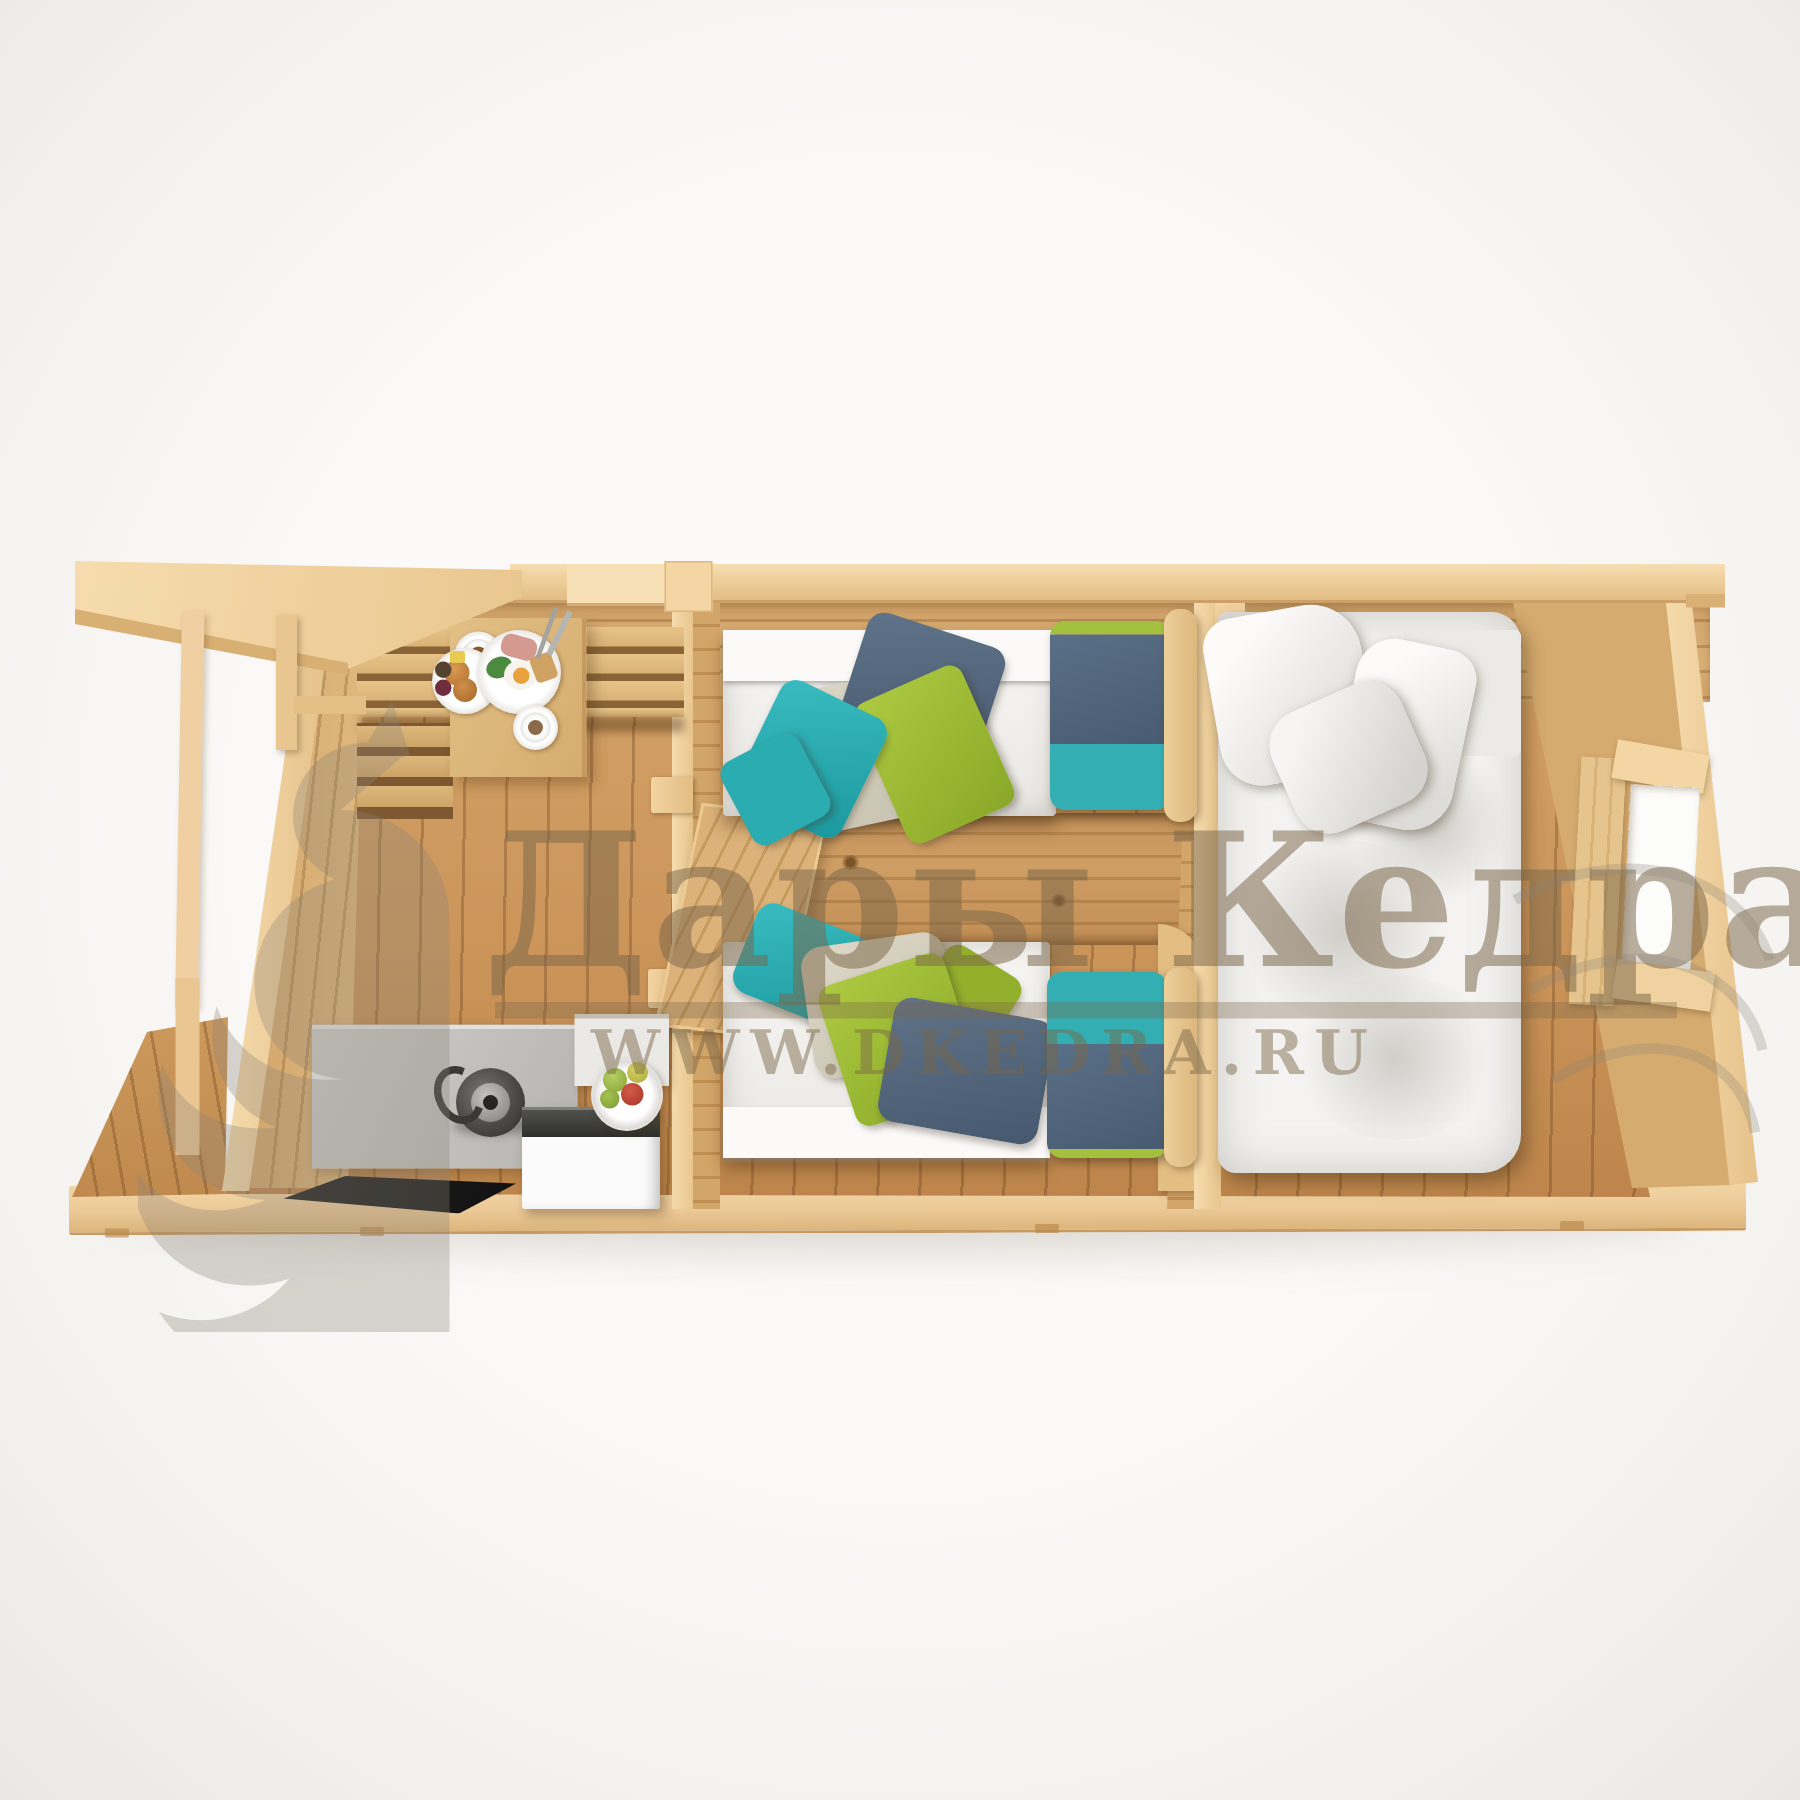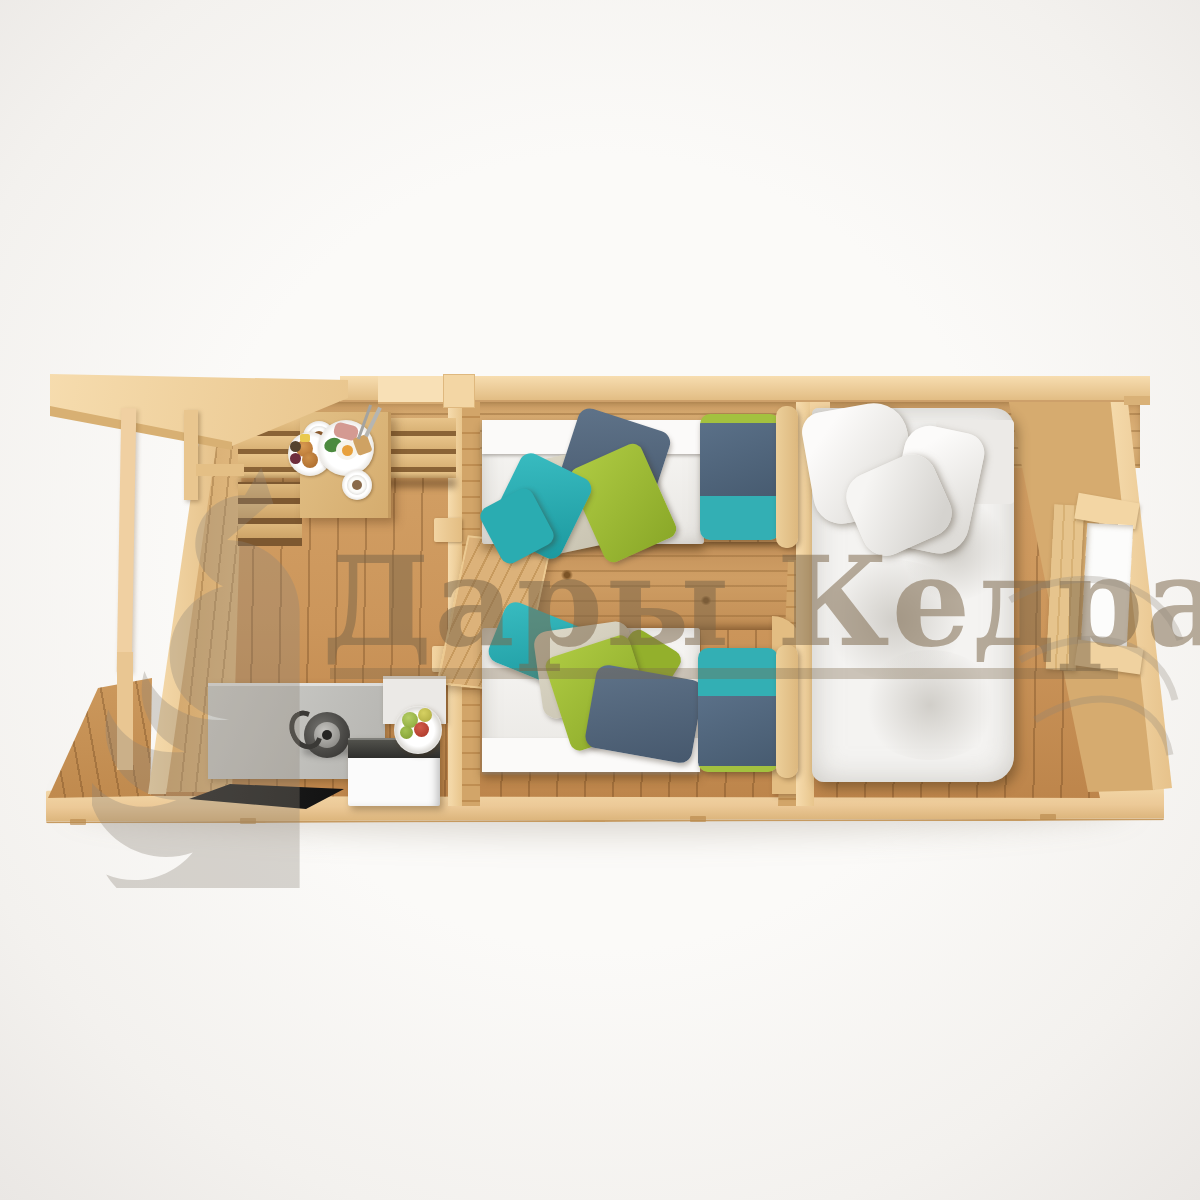--- a/index.html
+++ b/index.html
@@ -314,20 +314,21 @@
       c-36,10 -58,44 -52,80 c5,30 28,50 58,52
       c-40,4 -72,-16 -84,-48 c-10,34 8,68 40,80
       c-36,4 -64,-12 -76,-42 c-12,46 20,88 68,90
       c-34,14 -68,6 -88,-22 c-2,54 52,92 104,74
       c-22,26 -56,34 -86,22 c24,40 84,48 118,16
       l0,30 c0,12 10,22 22,22 l30,0 c12,0 22,-10 22,-22
       l0,-306 c0,-40 -32,-72 -72,-72 z"></path>
   </svg>
   <div class="abs" id="wm-brand">Дары Кедра</div>
   <div class="abs" id="wm-bar"></div>
+  <div class="abs" id="wm-url">WWW.DKEDRA.RU</div>
   <svg class="abs" id="wm-swirl-right" viewBox="0 0 190 250">
     <g fill="none" stroke="#8d8478" stroke-width="7">
       <path d="M10,60 C80,20 160,40 180,100"></path>
       <path d="M20,120 C90,80 160,100 175,160"></path>
       <path d="M35,180 C100,140 160,160 170,215"></path>
     </g>
   </svg>
 
 </div>
 

